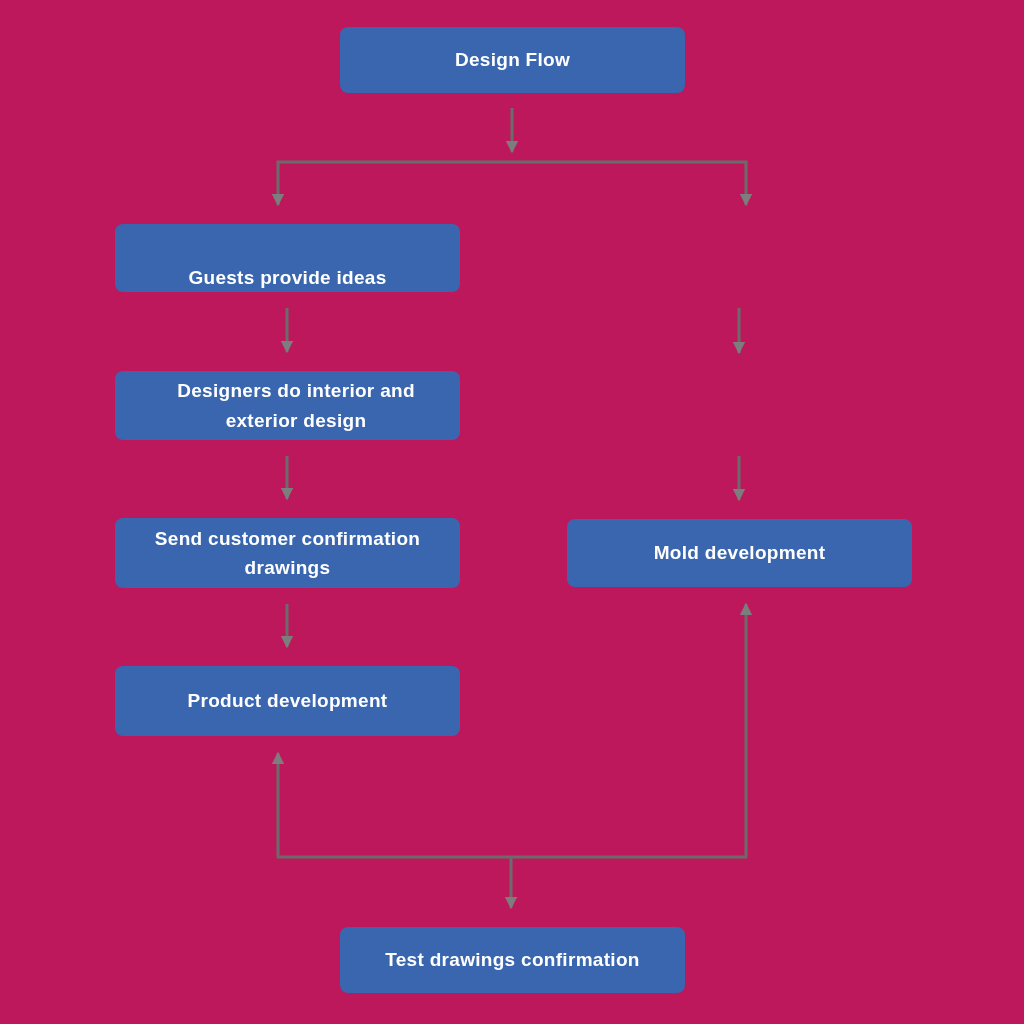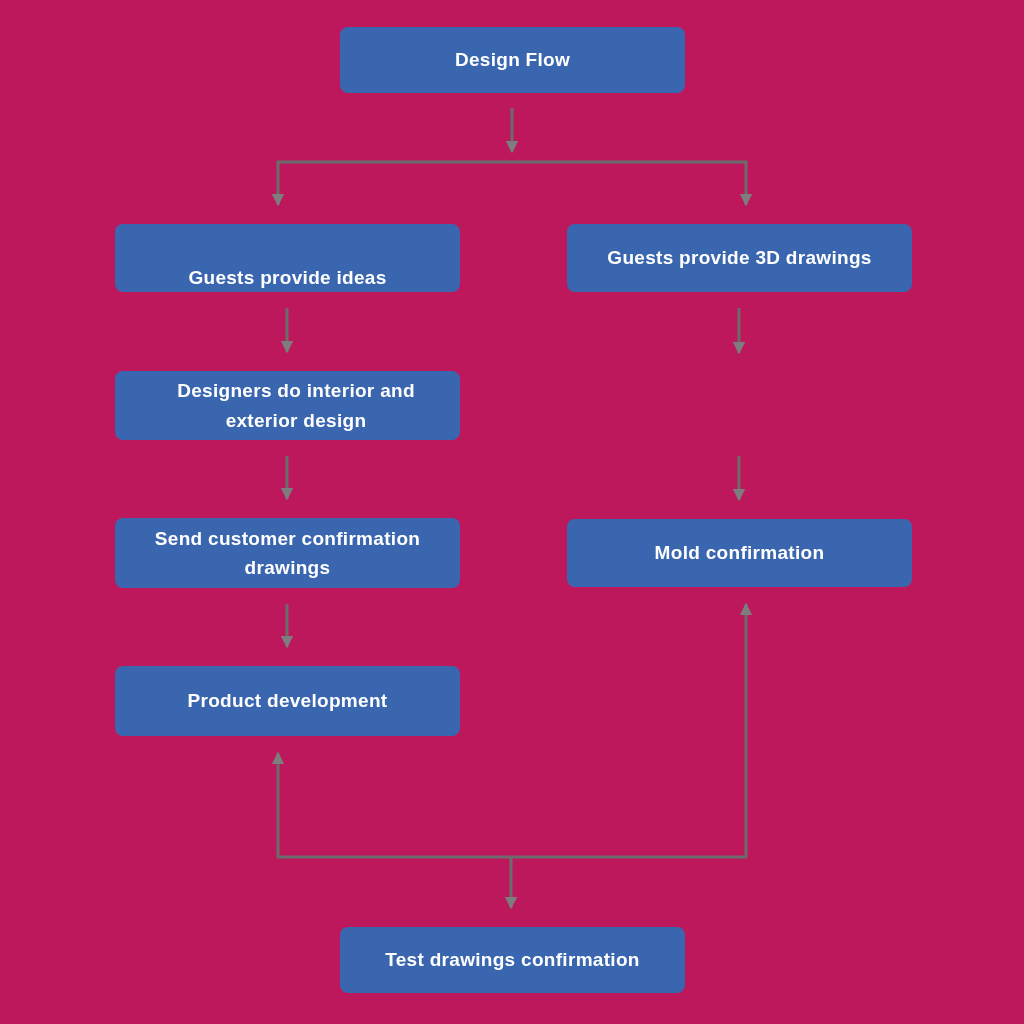--- a/index.html
+++ b/index.html
@@ -95,26 +95,23 @@
   </div>
 
   <div class="node" id="node-send-drawings">
     <span class="node-label">Send customer confirmation drawings</span>
   </div>
 
   <div class="node" id="node-product-dev">
     <span class="node-label">Product development</span>
   </div>
 
-  <div class="node" id="node-guests-3d">
-    <span class="node-label">Guests provide 3D drawings</span>
-  </div>
 
 
   <div class="node" id="node-mold-dev">
-    <span class="node-label">Mold confirmation</span>
+    <span class="node-label">Mold development</span>
   </div>
 
   <div class="node" id="node-test-pattern">
     <span class="node-label">Test drawings confirmation</span>
   </div>
 
 </div>
 
 </body></html>

